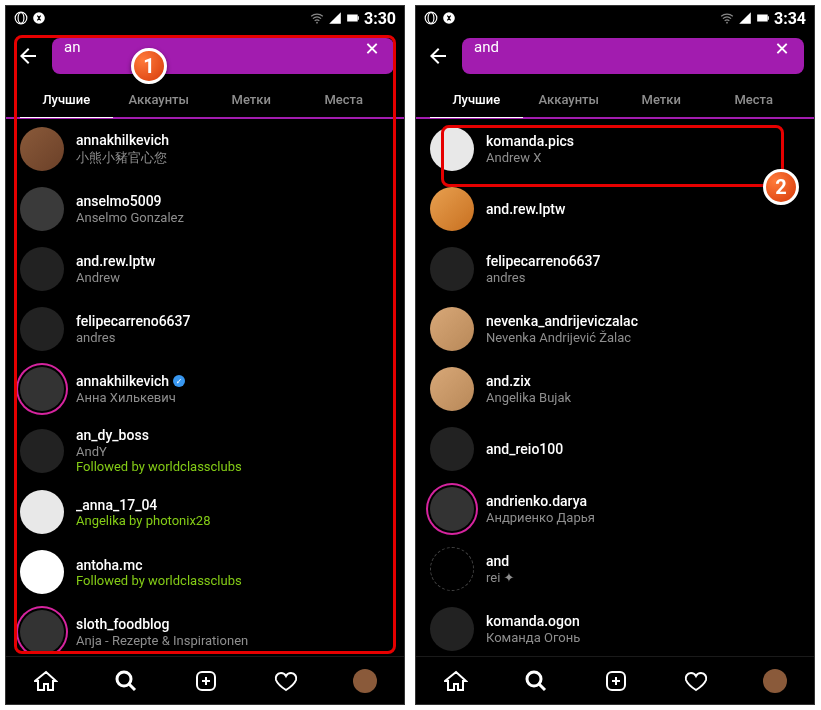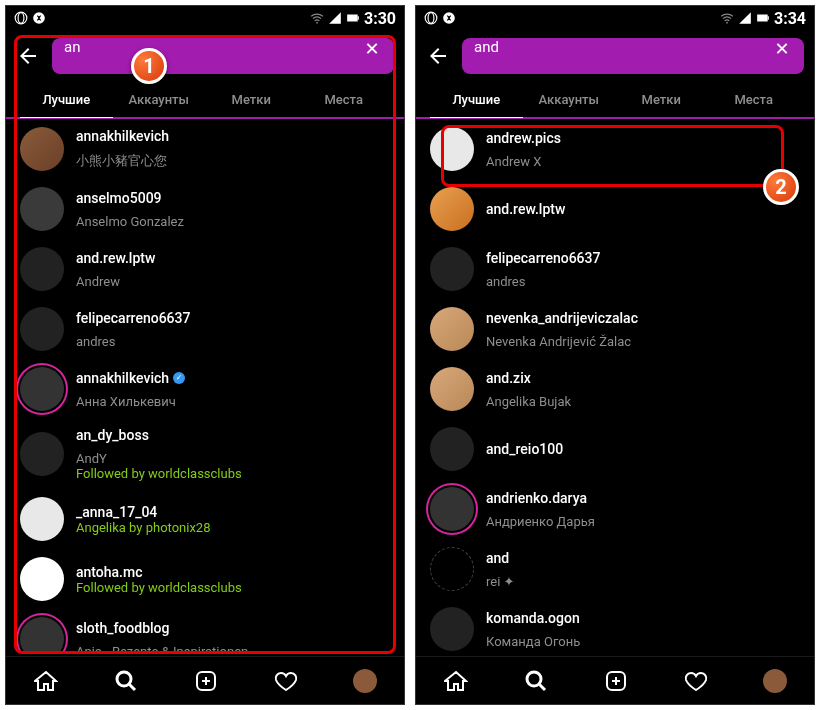--- a/index.html
+++ b/index.html
@@ -20,21 +20,21 @@
 .tab.active::after{content:"";position:absolute;bottom:-1px;left:0;right:0;height:1px;background:#fff}
 .results{overflow-y:auto;height:calc(100% - 24px - 52px - 40px - 48px)}
 .result-item{display:flex;align-items:center;padding:8px 14px;gap:12px}
 .avatar{width:44px;height:44px;border-radius:50%;background:#333;flex-shrink:0;position:relative}
 .avatar.story{background:#333;box-shadow:0 0 0 2px #000,0 0 0 4px #d6249f}
 .avatar.dashed{background:transparent;border:1px dashed #444}
 .result-text{flex:1;min-width:0}
 .username{color:#fff;font-size:14px;font-weight:500;display:flex;align-items:center;gap:4px}
 .verified{width:12px;height:12px;background:#3897f0;border-radius:50%;display:inline-flex;align-items:center;justify-content:center}
 .verified::after{content:"✓";color:#fff;font-size:8px}
-.subtitle{color:#8e8e8e;font-size:13px;margin-top:8px}
+.subtitle{color:#8e8e8e;font-size:13px;margin-top:1px}
 .follow-info{color:#84cc16;font-size:13px}
 .bottomnav{position:absolute;bottom:0;left:0;right:0;height:48px;background:#000;border-top:1px solid #1a1a1a;display:flex;align-items:center;justify-content:space-around}
 .nav-btn{width:26px;height:26px;display:flex;align-items:center;justify-content:center;color:#fff}
 .nav-avatar{width:24px;height:24px;border-radius:50%;background:#8a5a3a}
 .highlight-box{position:absolute;border:3px solid #e60000;border-radius:8px;pointer-events:none}
 .step-badge{position:absolute;width:36px;height:36px;border-radius:50%;background:radial-gradient(circle at 30% 30%,#ff7a3a,#d63a0a);border:3px solid #fff;color:#fff;font-weight:700;font-size:20px;display:flex;align-items:center;justify-content:center;box-shadow:0 2px 4px rgba(0,0,0,.5)}
 .av-brown{background:linear-gradient(135deg,#8a5a3a,#6b4028)}
 .av-gray{background:#3a3a3a}
 .av-dark{background:#222}
 .av-orange{background:linear-gradient(135deg,#e8a050,#c87020)}
@@ -246,21 +246,21 @@
   <div class="tabs">
     <div class="tab active">Лучшие</div>
     <div class="tab">Аккаунты</div>
     <div class="tab">Метки</div>
     <div class="tab">Места</div>
   </div>
   <div class="results" id="results-right">
       <div class="result-item">
         <div class="avatar av-white"></div>
         <div class="result-text">
-          <div class="username">andrew.pics</div>
+          <div class="username">komanda.pics</div>
           <div class="subtitle">Andrew X</div>
         </div>
       </div>
       <div class="result-item">
         <div class="avatar av-orange"></div>
         <div class="result-text">
           <div class="username">and.rew.lptw</div>
         </div>
       </div>
       <div class="result-item">

